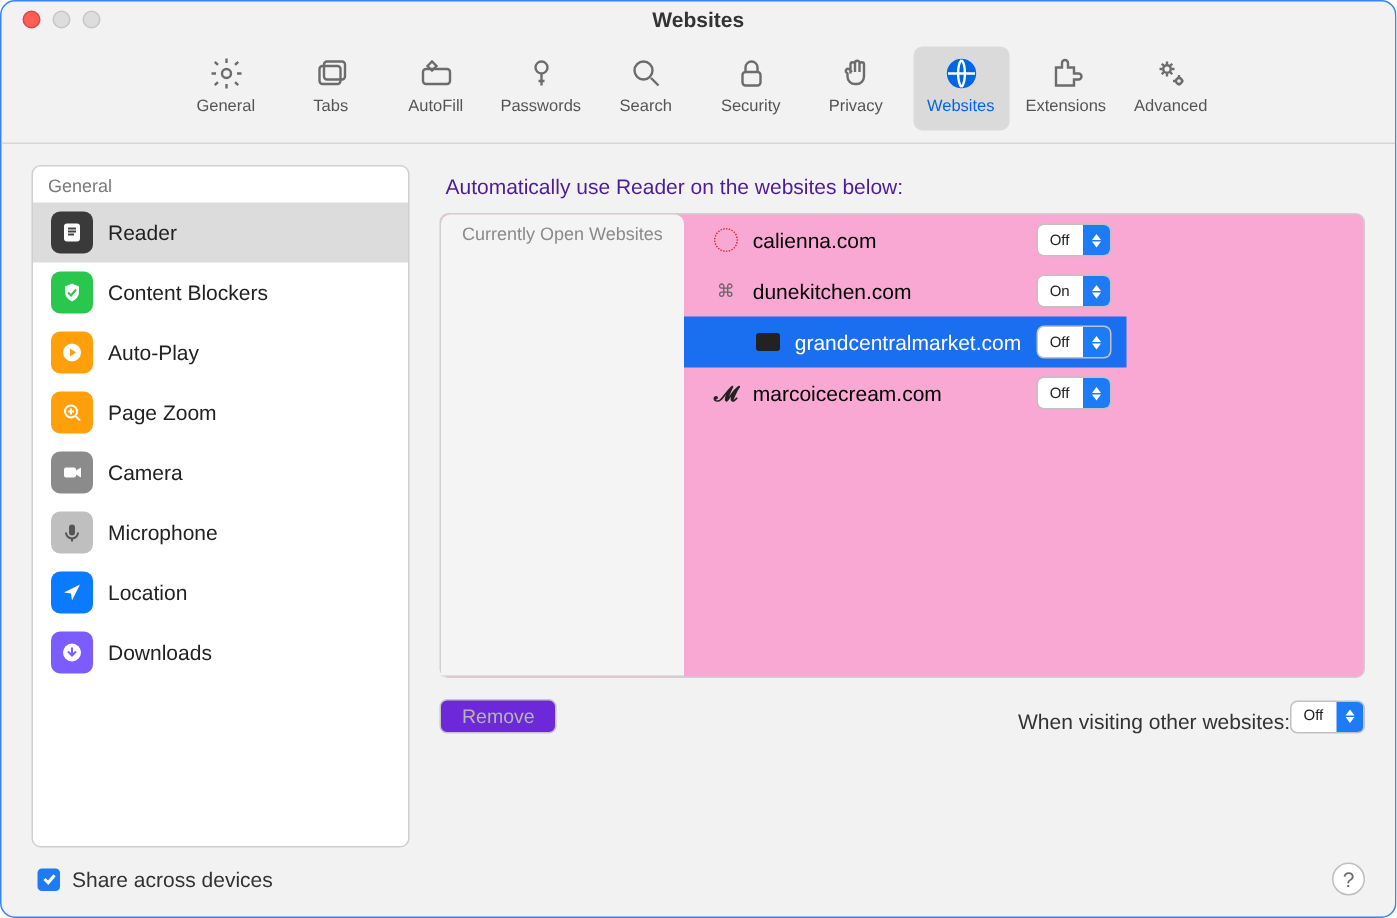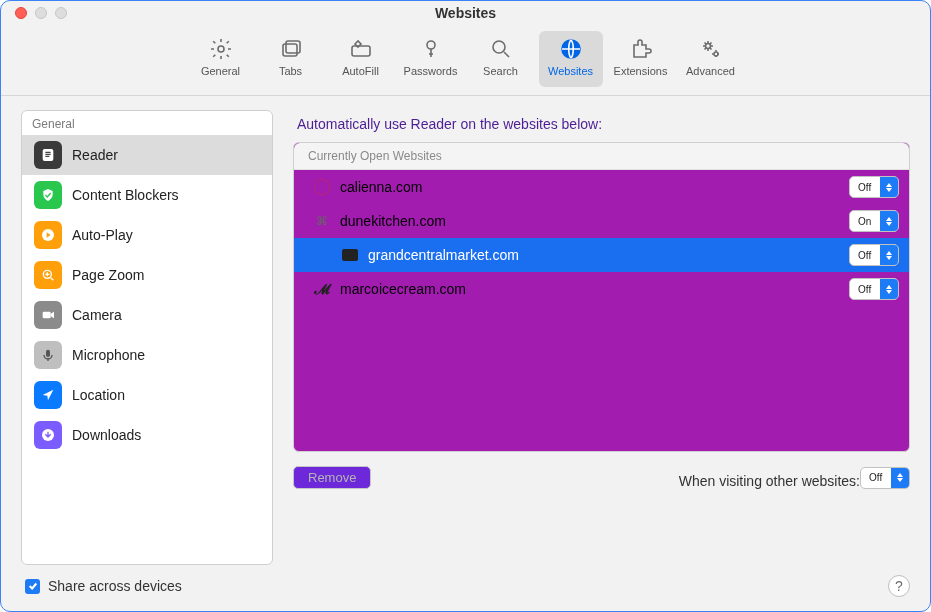--- a/index.html
+++ b/index.html
@@ -34,21 +34,21 @@
   .side-section-label { font-size: 12px; color: #7a7a7a; padding: 6px 10px 4px; }
   .side-item { display: flex; align-items: center; gap: 10px; padding: 5px 10px 5px 12px; height: 40px; cursor: default; }
   .side-item.selected { background: #dcdcdc; }
   .side-icon { width: 28px; height: 28px; border-radius: 6px; display: flex; align-items: center; justify-content: center; color: #fff; flex: none; }
   .side-icon svg { width: 16px; height: 16px; stroke: #fff; fill: none; stroke-width: 2; }
   .side-label { font-size: 14px; color: #222; }
 
   
   .main { flex: 1; display: flex; flex-direction: column; }
   .main-heading { font-size: 14px; color: #4c1d95; padding: 6px 4px 10px; }
-  .list-box { border: 1px solid #cfcfcf; border-radius: 6px; background: #a21caf; height: 310px; display: flex; flex-direction: column; }
+  .list-box { border: 1px solid #cfcfcf; border-radius: 6px; background: #f9a8d4; height: 310px; display: flex; }
   .list-subheader { background: #f4f4f4; border-bottom: 1px solid #e0e0e0; font-size: 12px; color: #8a8a8a; padding: 6px 14px; border-radius: 6px 6px 0 0; }
   .row { display: flex; align-items: center; gap: 10px; padding: 6px 10px 6px 20px; height: 34px; }
   .row.selected { background: #1a6ff0; color: #fff; padding-left: 48px; }
   .fav { width: 16px; height: 16px; border-radius: 3px; flex: none; display:flex; align-items:center; justify-content:center;}
   .fav.red { border: 1.5px dotted #d03030; border-radius:50%; }
   .fav.grey::before { content:"⌘"; font-size:12px; color:#666;}
   .fav.black { background:#222;width:16px;height:12px;border-radius:2px; }
   .fav.blue::before { content:"𝓜"; font-size:14px; font-weight:bold; color:#222;}
   .row .site { flex: 1; font-size: 14px; }
   .select { display: flex; align-items: center; background: #fff; border: 1px solid #c1c1c1; border-radius: 5px; height: 22px; font-size: 10px; overflow: hidden; color: #222; }
@@ -121,20 +121,37 @@
       </div>
       <div class="tool">
         <span class="glyph">
           <svg viewBox="0 0 24 24">
             <circle cx="10" cy="10" r="6"></circle>
             <line x1="15" y1="15" x2="20" y2="20"></line>
           </svg>
         </span>
         <span class="label">Search</span>
       </div>
+      <div class="tool">
+        <span class="glyph">
+          <svg viewBox="0 0 24 24">
+            <rect x="6" y="11" width="12" height="9" rx="2"></rect>
+            <path d="M8 11V8a4 4 0 0 1 8 0v3"></path>
+          </svg>
+        </span>
+        <span class="label">Security</span>
+      </div>
+      <div class="tool">
+        <span class="glyph">
+          <svg viewBox="0 0 24 24">
+            <path d="M8 12V6a1.5 1.5 0 0 1 3 0v5M11 11V5a1.5 1.5 0 0 1 3 0v6M14 11V6a1.5 1.5 0 0 1 3 0v8a5 5 0 0 1-5 5h-1a5 5 0 0 1-5-5v-2l-1-1a1.5 1.5 0 0 1 2-2l2 2"></path>
+          </svg>
+        </span>
+        <span class="label">Privacy</span>
+      </div>
       <div class="tool active">
         <span class="glyph">
           <svg viewBox="0 0 24 24">
             <circle class="globe" cx="12" cy="12" r="9"></circle>
             <path stroke="#fff" d="M3 12h18M12 3c3 3 3 15 0 18M12 3c-3 3-3 15 0 18"></path>
           </svg>
         </span>
         <span class="label">Websites</span>
       </div>
       <div class="tool">

